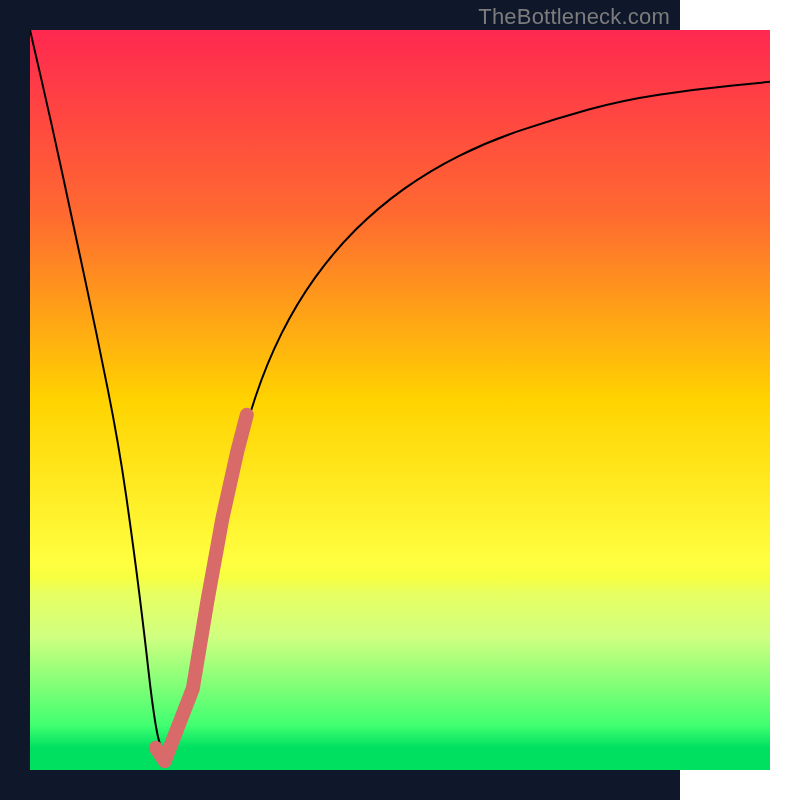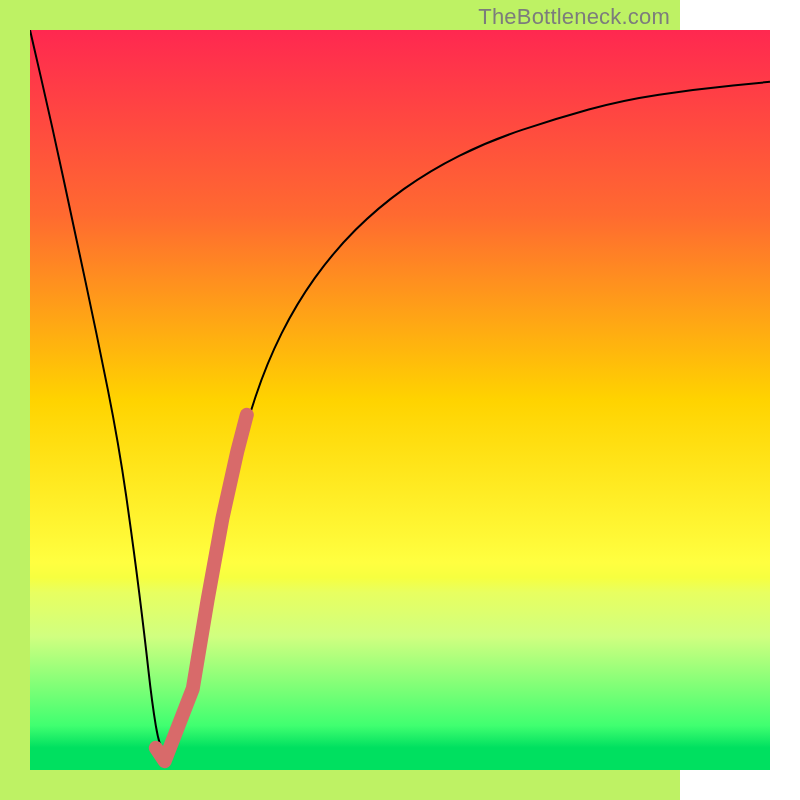--- a/index.html
+++ b/index.html
@@ -7,21 +7,21 @@
     padding: 0;
     width: 800px;
     height: 800px;
     overflow: hidden;
     font-family: Arial, Helvetica, sans-serif;
   }
   .frame {
     position: relative;
     width: 680px;
     height: 800px;
-    background: #bef264;
+    background: #0f172a;
     box-sizing: border-box;
   }
   .plot-area {
     position: absolute;
     left: 30px;
     top: 30px;
     width: 740px;
     height: 740px;
   }
   svg { display: block; }

